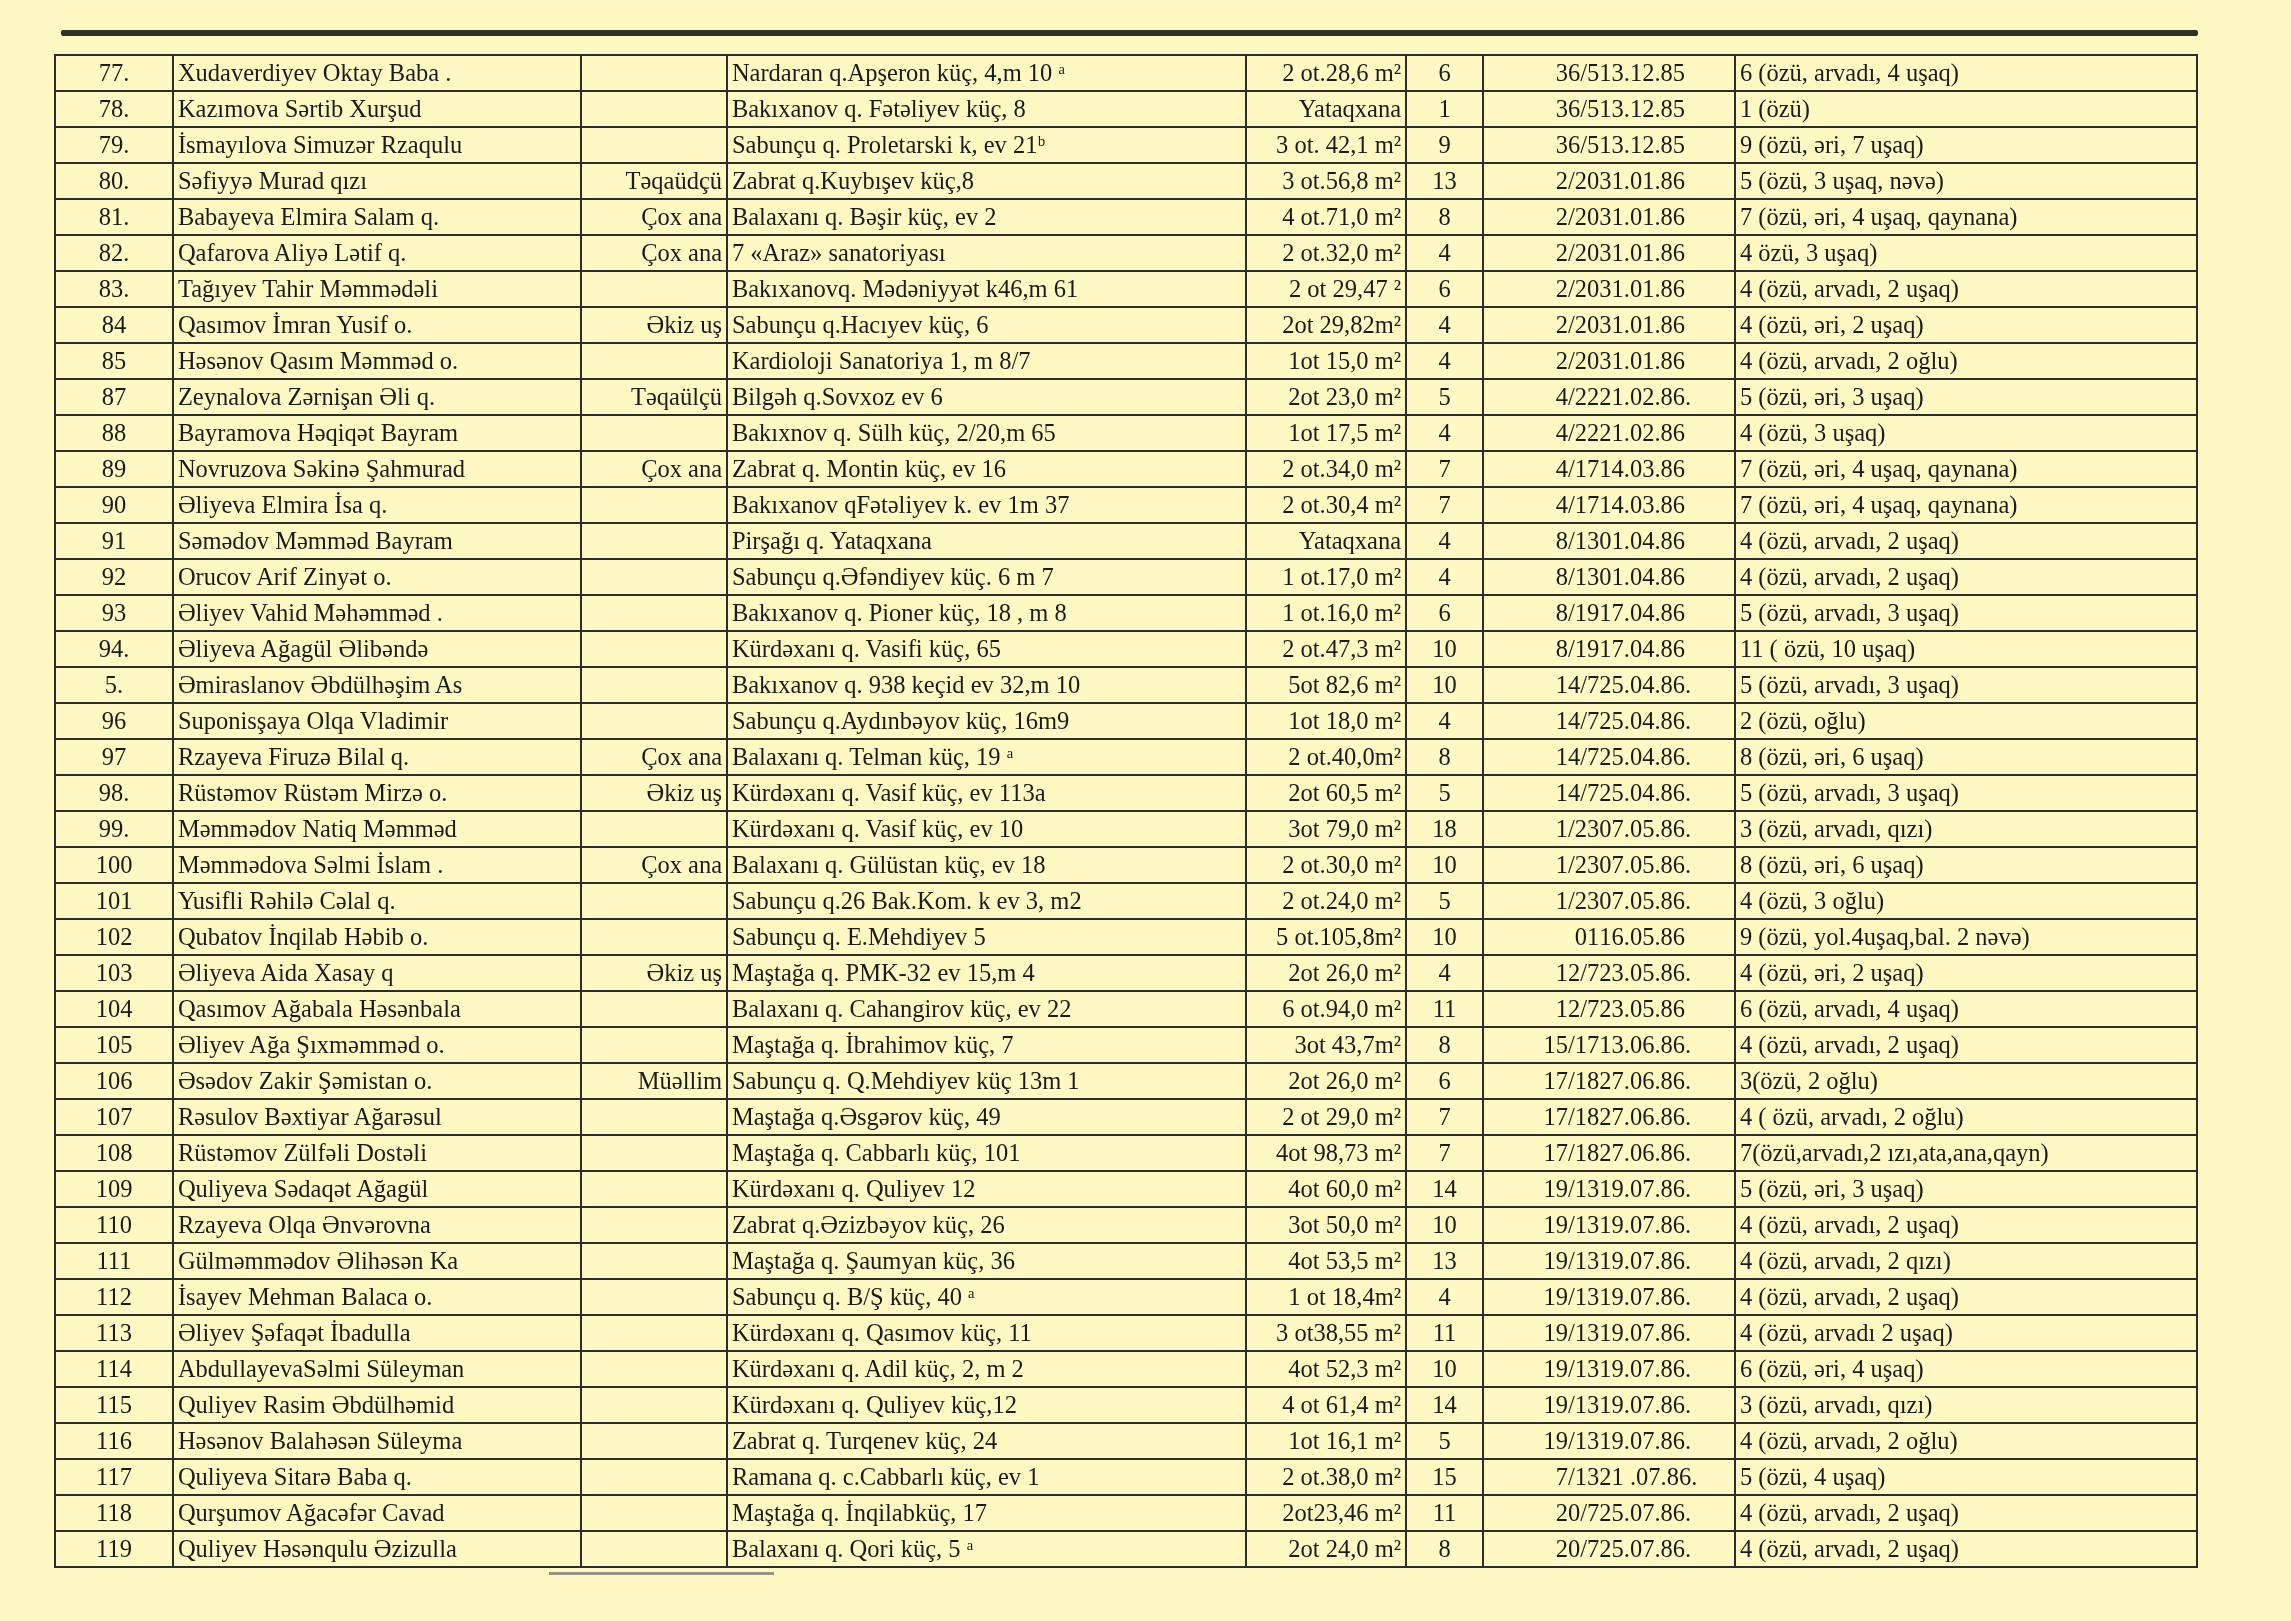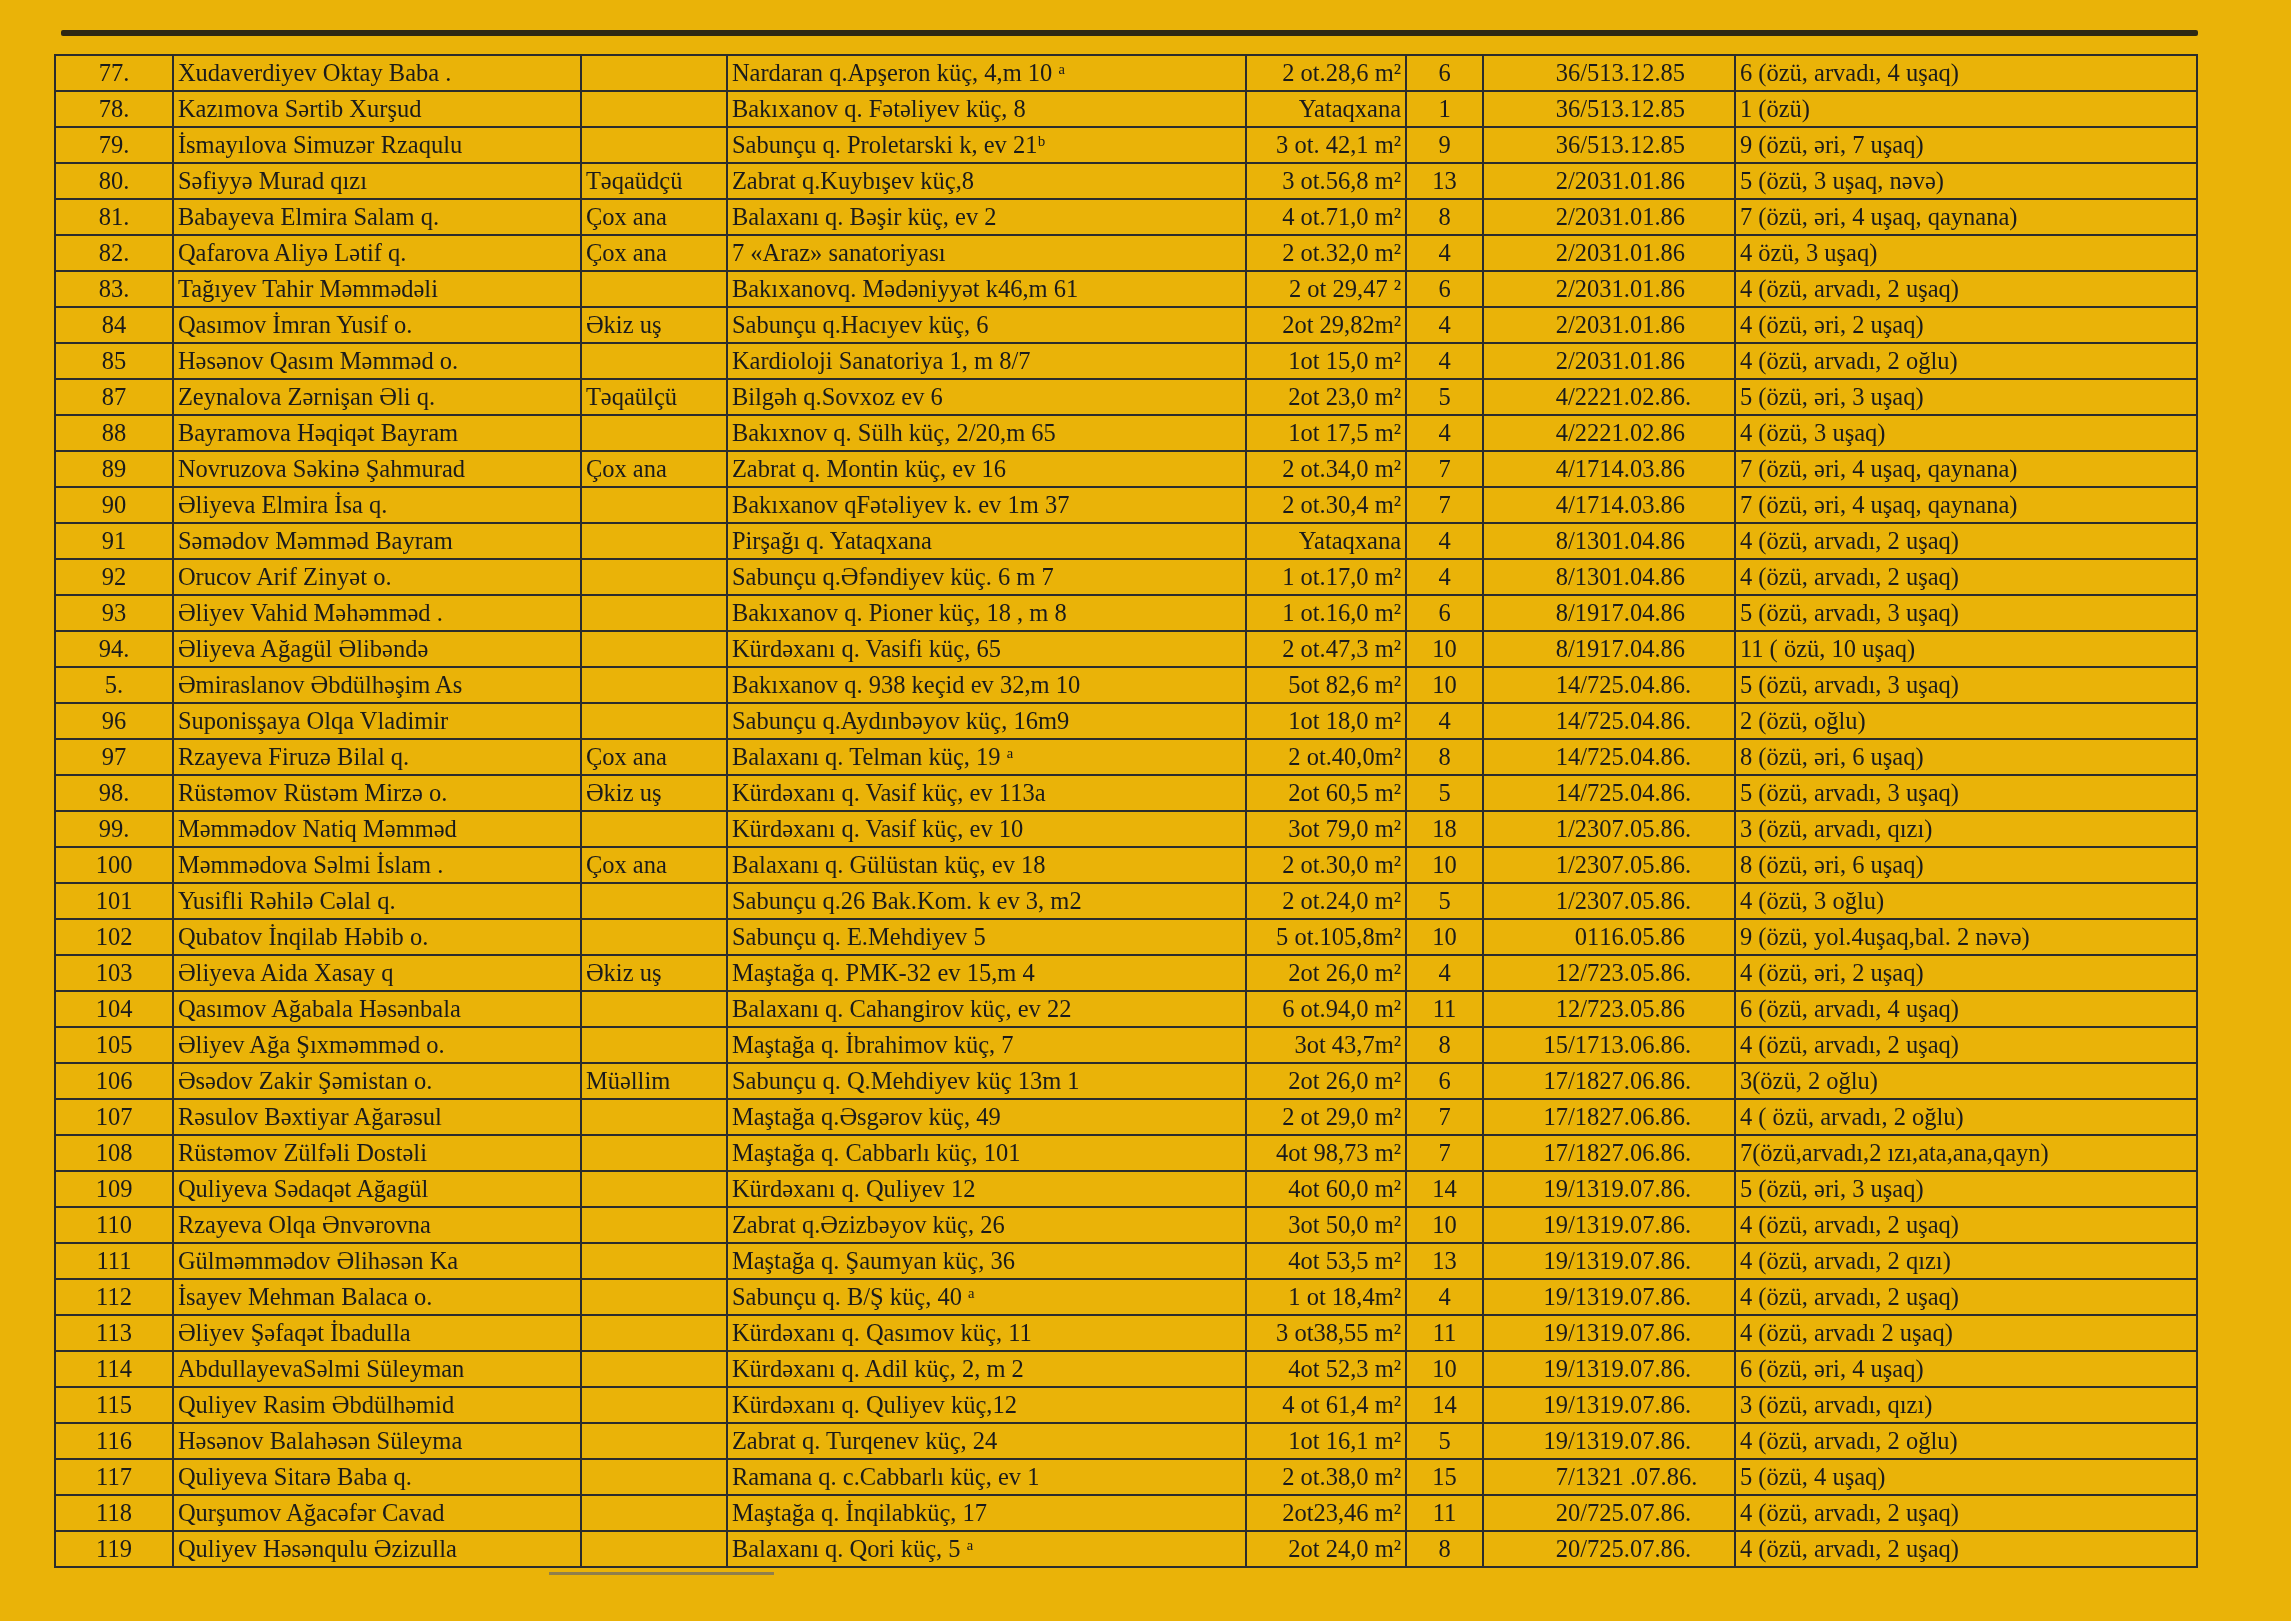--- a/index.html
+++ b/index.html
@@ -1,31 +1,31 @@
 <!DOCTYPE html>
 <html><head>
 <meta charset="utf-8">
 <style>
   html,body{margin:0;padding:0;}
   body{background:#d8d8d4;font-family:"Liberation Serif","DejaVu Serif",serif;}
-  .page{position:relative;width:2292px;height:1621px;background:#eab308;overflow:hidden;
+  .page{position:relative;width:2292px;height:1621px;background:#fef9c3;overflow:hidden;
         box-shadow:0 0 11.8px rgba(0,0,0,.25);}
   
   .scanline-top{position:absolute;left:61px;top:30px;width:2137px;height:5.9px;background:#151515;opacity:.88;border-radius:2px;}
   .scanline-bottom{position:absolute;left:549px;top:1572px;width:225px;height:2.9px;background:#6a6a6a;opacity:.7;}
   table.reg{position:absolute;left:54px;top:54px;border-collapse:collapse;table-layout:fixed;
             width:2142px;color:#1b1b1b;}
   table.reg td{border:2px solid #2c2c2c;padding:0 3.9px;font-size:24.5px;line-height:32px;
                height:34px;overflow:hidden;white-space:nowrap;vertical-align:middle;}
   col.c-no{width:118px;} col.c-name{width:408px;} col.c-cat{width:146px;}
   col.c-addr{width:519px;} col.c-size{width:160px;} col.c-cnt{width:77px;}
   col.c-reg{width:252px;} col.c-fam{width:462px;}
   td.td-no{text-align:center;}
   td.td-name{padding-left:13.7px;}
-  td.td-cat{text-align:left;}
+  td.td-cat{text-align:right;}
   td.td-addr{padding-left:11.8px;margin-top:11px;}
   td.td-size{text-align:right;}
   td.td-cnt{text-align:center;}
   td.td-fam{padding-left:9.8px;}
   .rd{display:flex;width:100%;}
   .rd .reg{flex:0 0 46%;text-align:right;}
   .rd .date{flex:1 1 auto;text-align:left;padding-right:13.7px;}
 </style>
 </head>
 <body>

